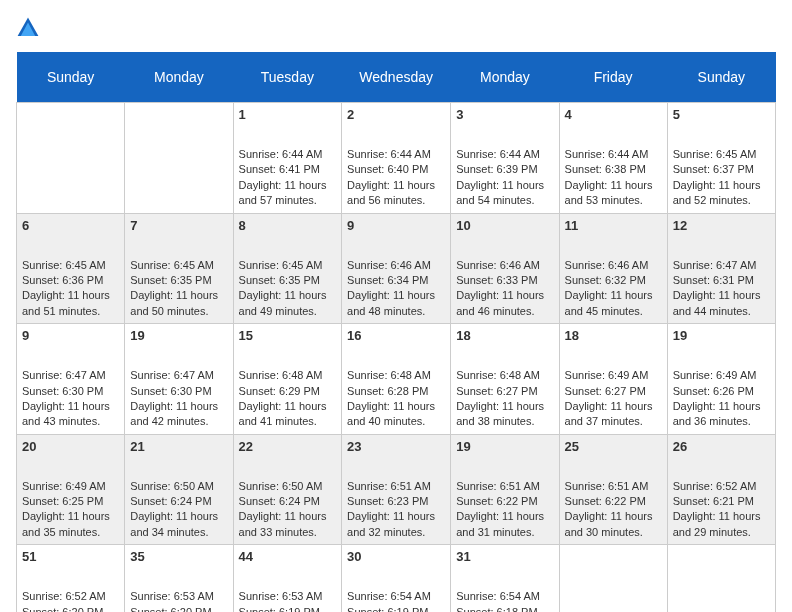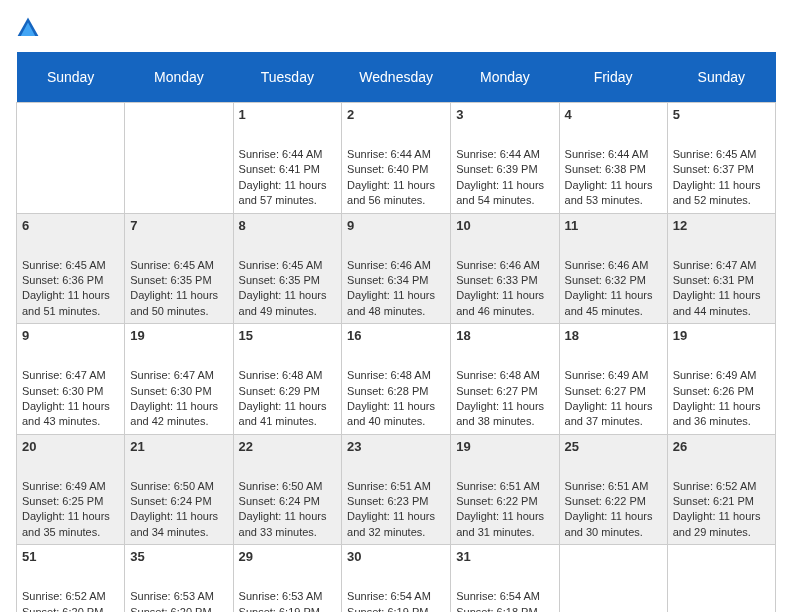--- a/index.html
+++ b/index.html
@@ -247,21 +247,21 @@
       <tr>
         <td>
           <span class="day-number">51</span>
           <div class="day-info">Sunrise: 6:52 AM<br>Sunset: 6:20 PM<br>Daylight: 11 hours and 28 minutes.</div>
         </td>
         <td>
           <span class="day-number">35</span>
           <div class="day-info">Sunrise: 6:53 AM<br>Sunset: 6:20 PM<br>Daylight: 11 hours and 27 minutes.</div>
         </td>
         <td>
-          <span class="day-number">29</span>
+          <span class="day-number">44</span>
           <div class="day-info">Sunrise: 6:53 AM<br>Sunset: 6:19 PM<br>Daylight: 11 hours and 26 minutes.</div>
         </td>
         <td>
           <span class="day-number">30</span>
           <div class="day-info">Sunrise: 6:54 AM<br>Sunset: 6:19 PM<br>Daylight: 11 hours and 24 minutes.</div>
         </td>
         <td>
           <span class="day-number">31</span>
           <div class="day-info">Sunrise: 6:54 AM<br>Sunset: 6:18 PM<br>Daylight: 11 hours and 23 minutes.</div>
         </td>

